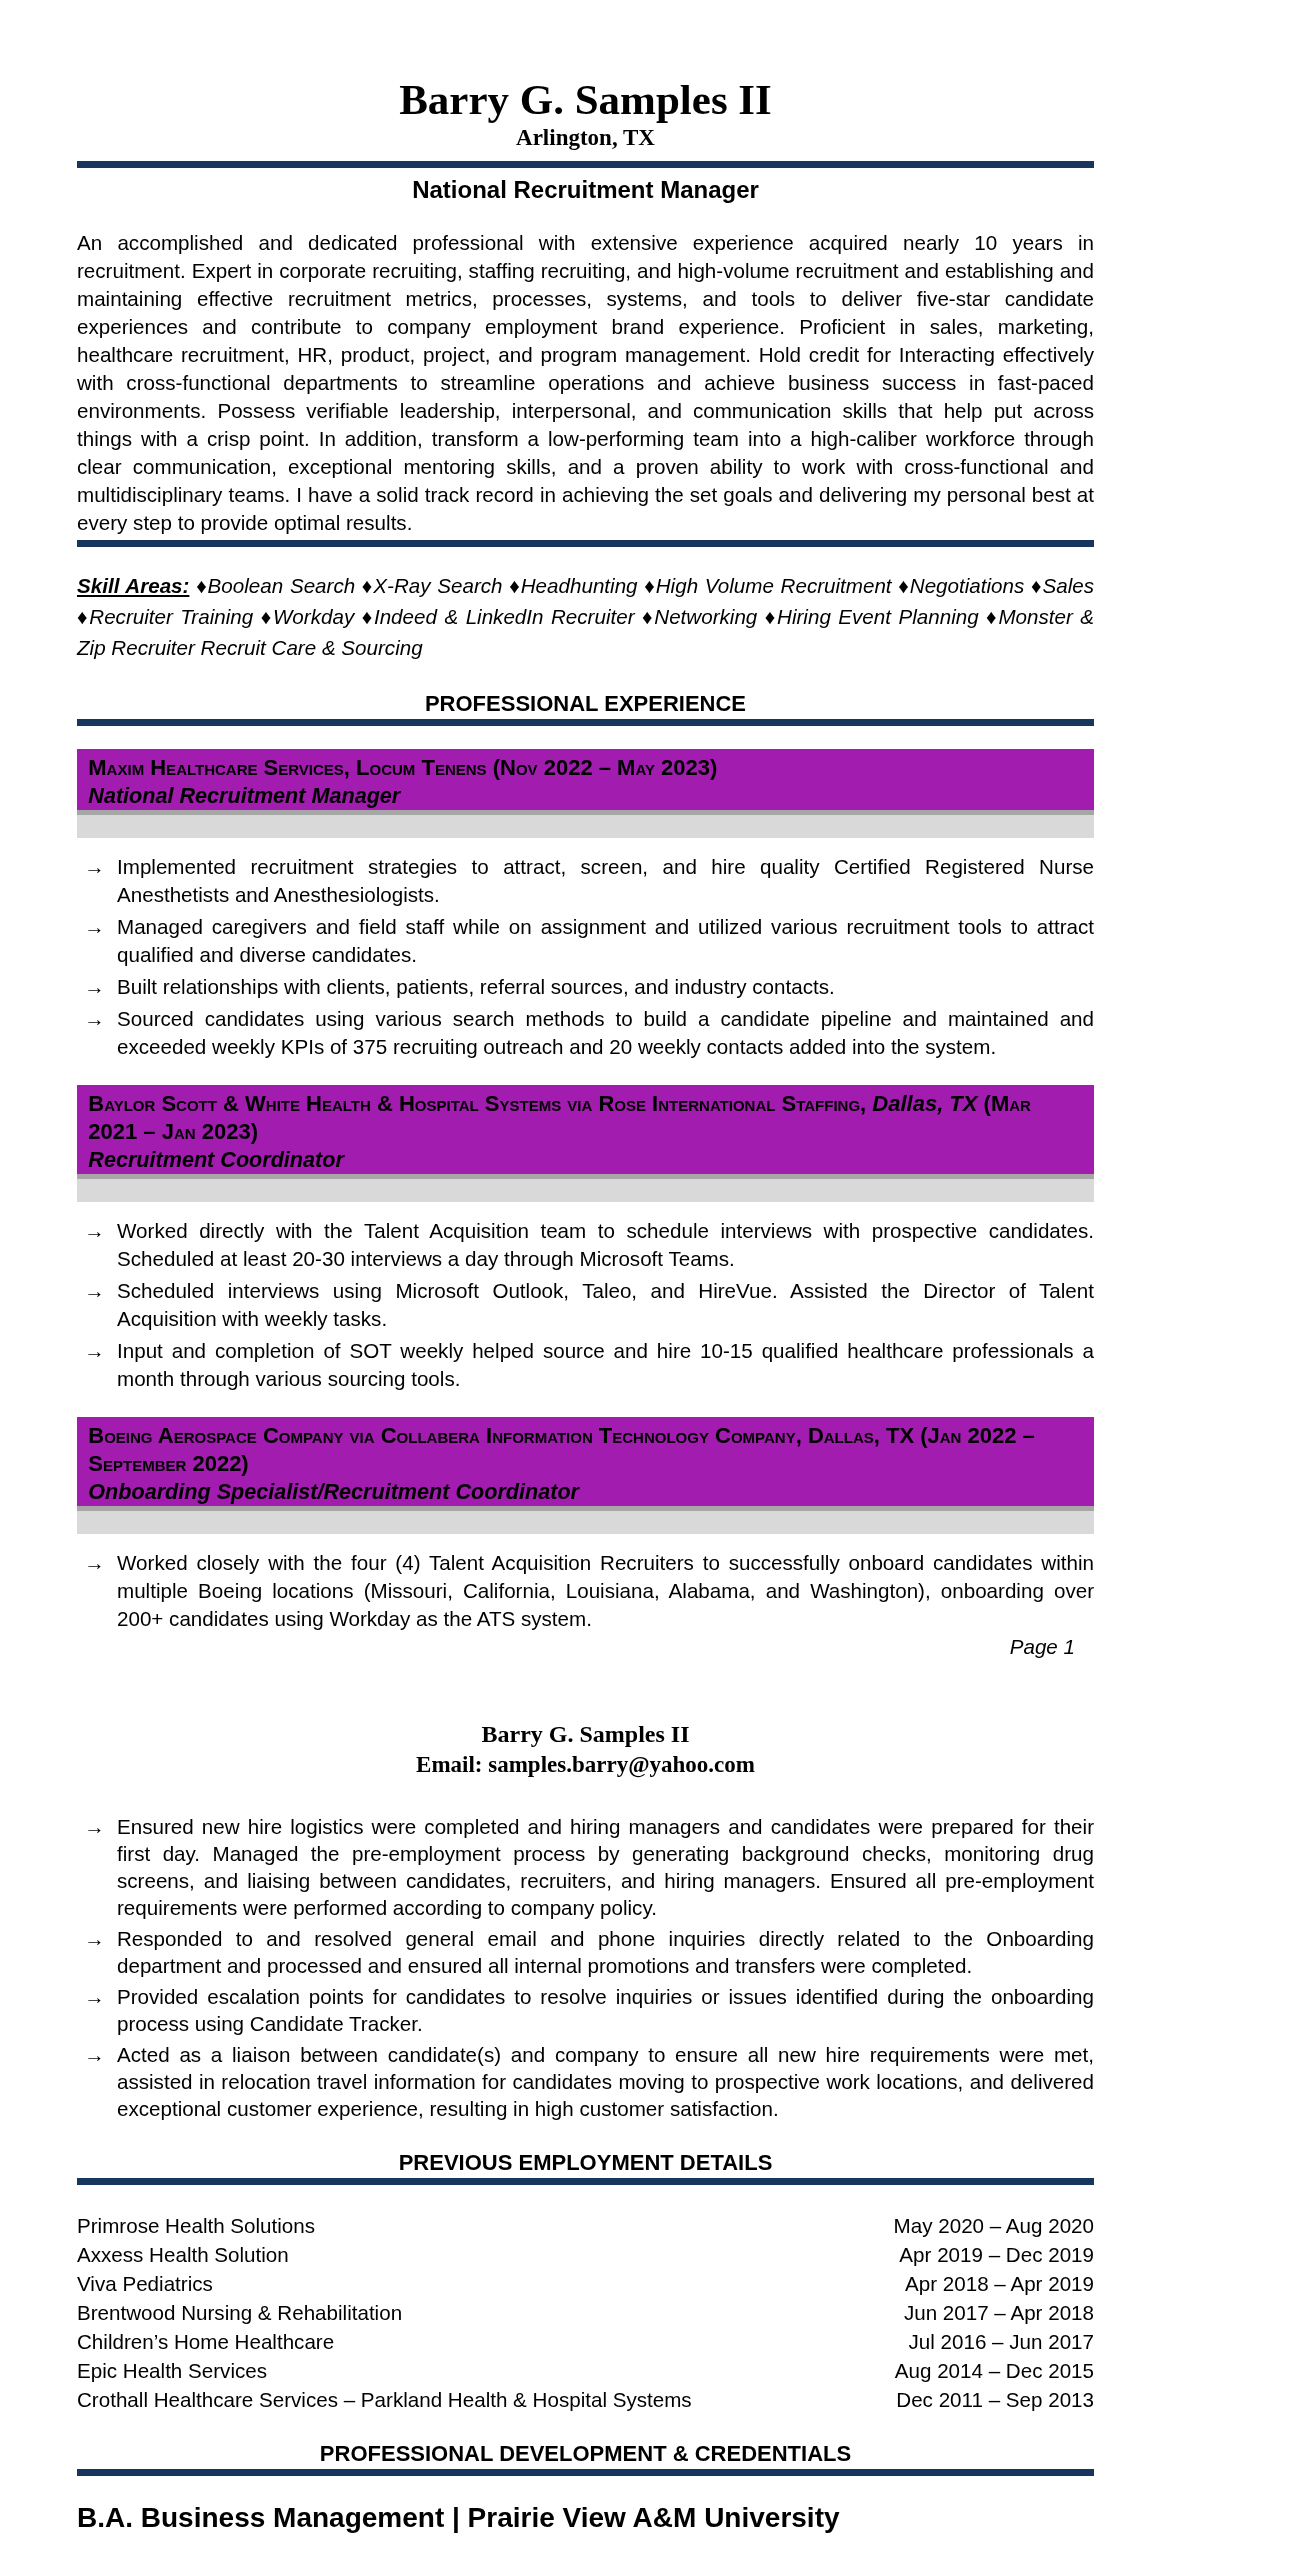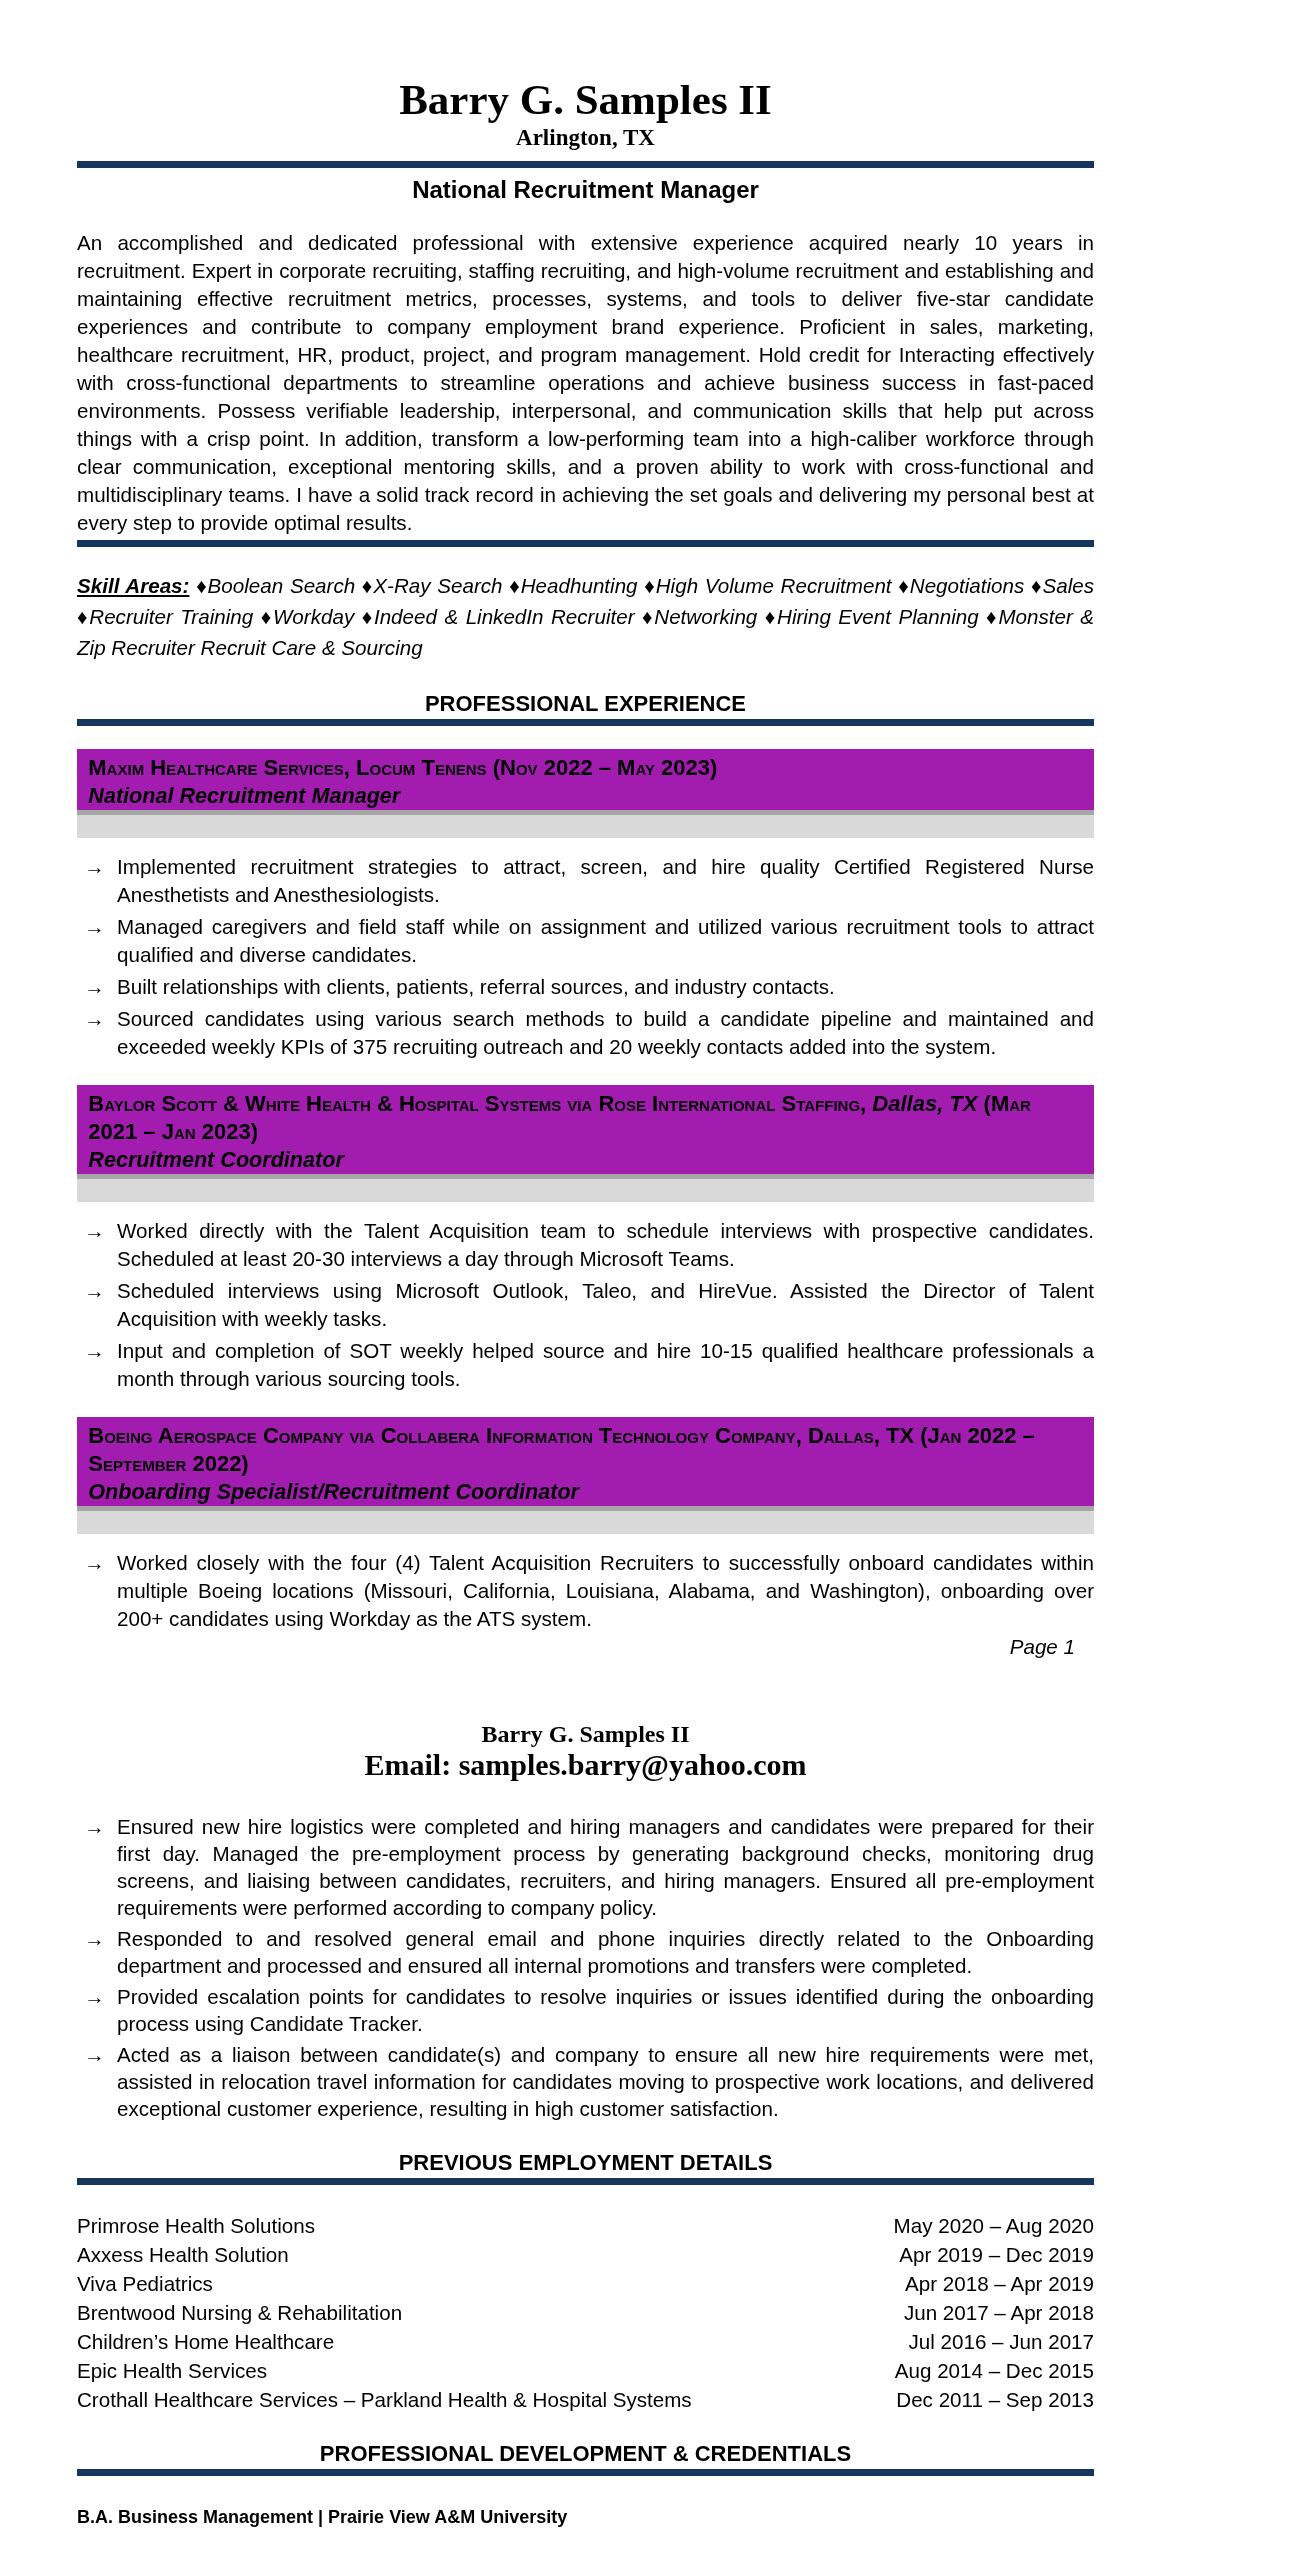--- a/index.html
+++ b/index.html
@@ -147,41 +147,41 @@
     padding-top: 18.5px;
     font-family: "Liberation Serif", serif;
     font-weight: bold;
     font-size: 24px;
     line-height: 31px;
     text-align: center;
   }
   .p2-email {
     font-family: "Liberation Serif", serif;
     font-weight: bold;
-    font-size: 30px;
+    font-size: 23px;
     line-height: 30px;
     text-align: center;
   }
   .p2-bullets { margin-top: 33px; }
 
   .emp-list { margin-top: 27px; }
   .emp-row {
     display: flex;
     justify-content: space-between;
     font-size: 20.6px;
     line-height: 27px;
     margin-bottom: 2.1px;
   }
   .emp-name { text-align: left; }
   .emp-dates { text-align: right; white-space: nowrap; }
 
   .degree {
     margin-top: 28px;
     font-weight: bold;
-    font-size: 18px;
+    font-size: 28px;
     line-height: 27px;
   }
 </style>
 </head>
 <body>
 
 <div class="page page-1">
   <div class="content">
 
     <div class="doc-name">Barry G. Samples II</div>

